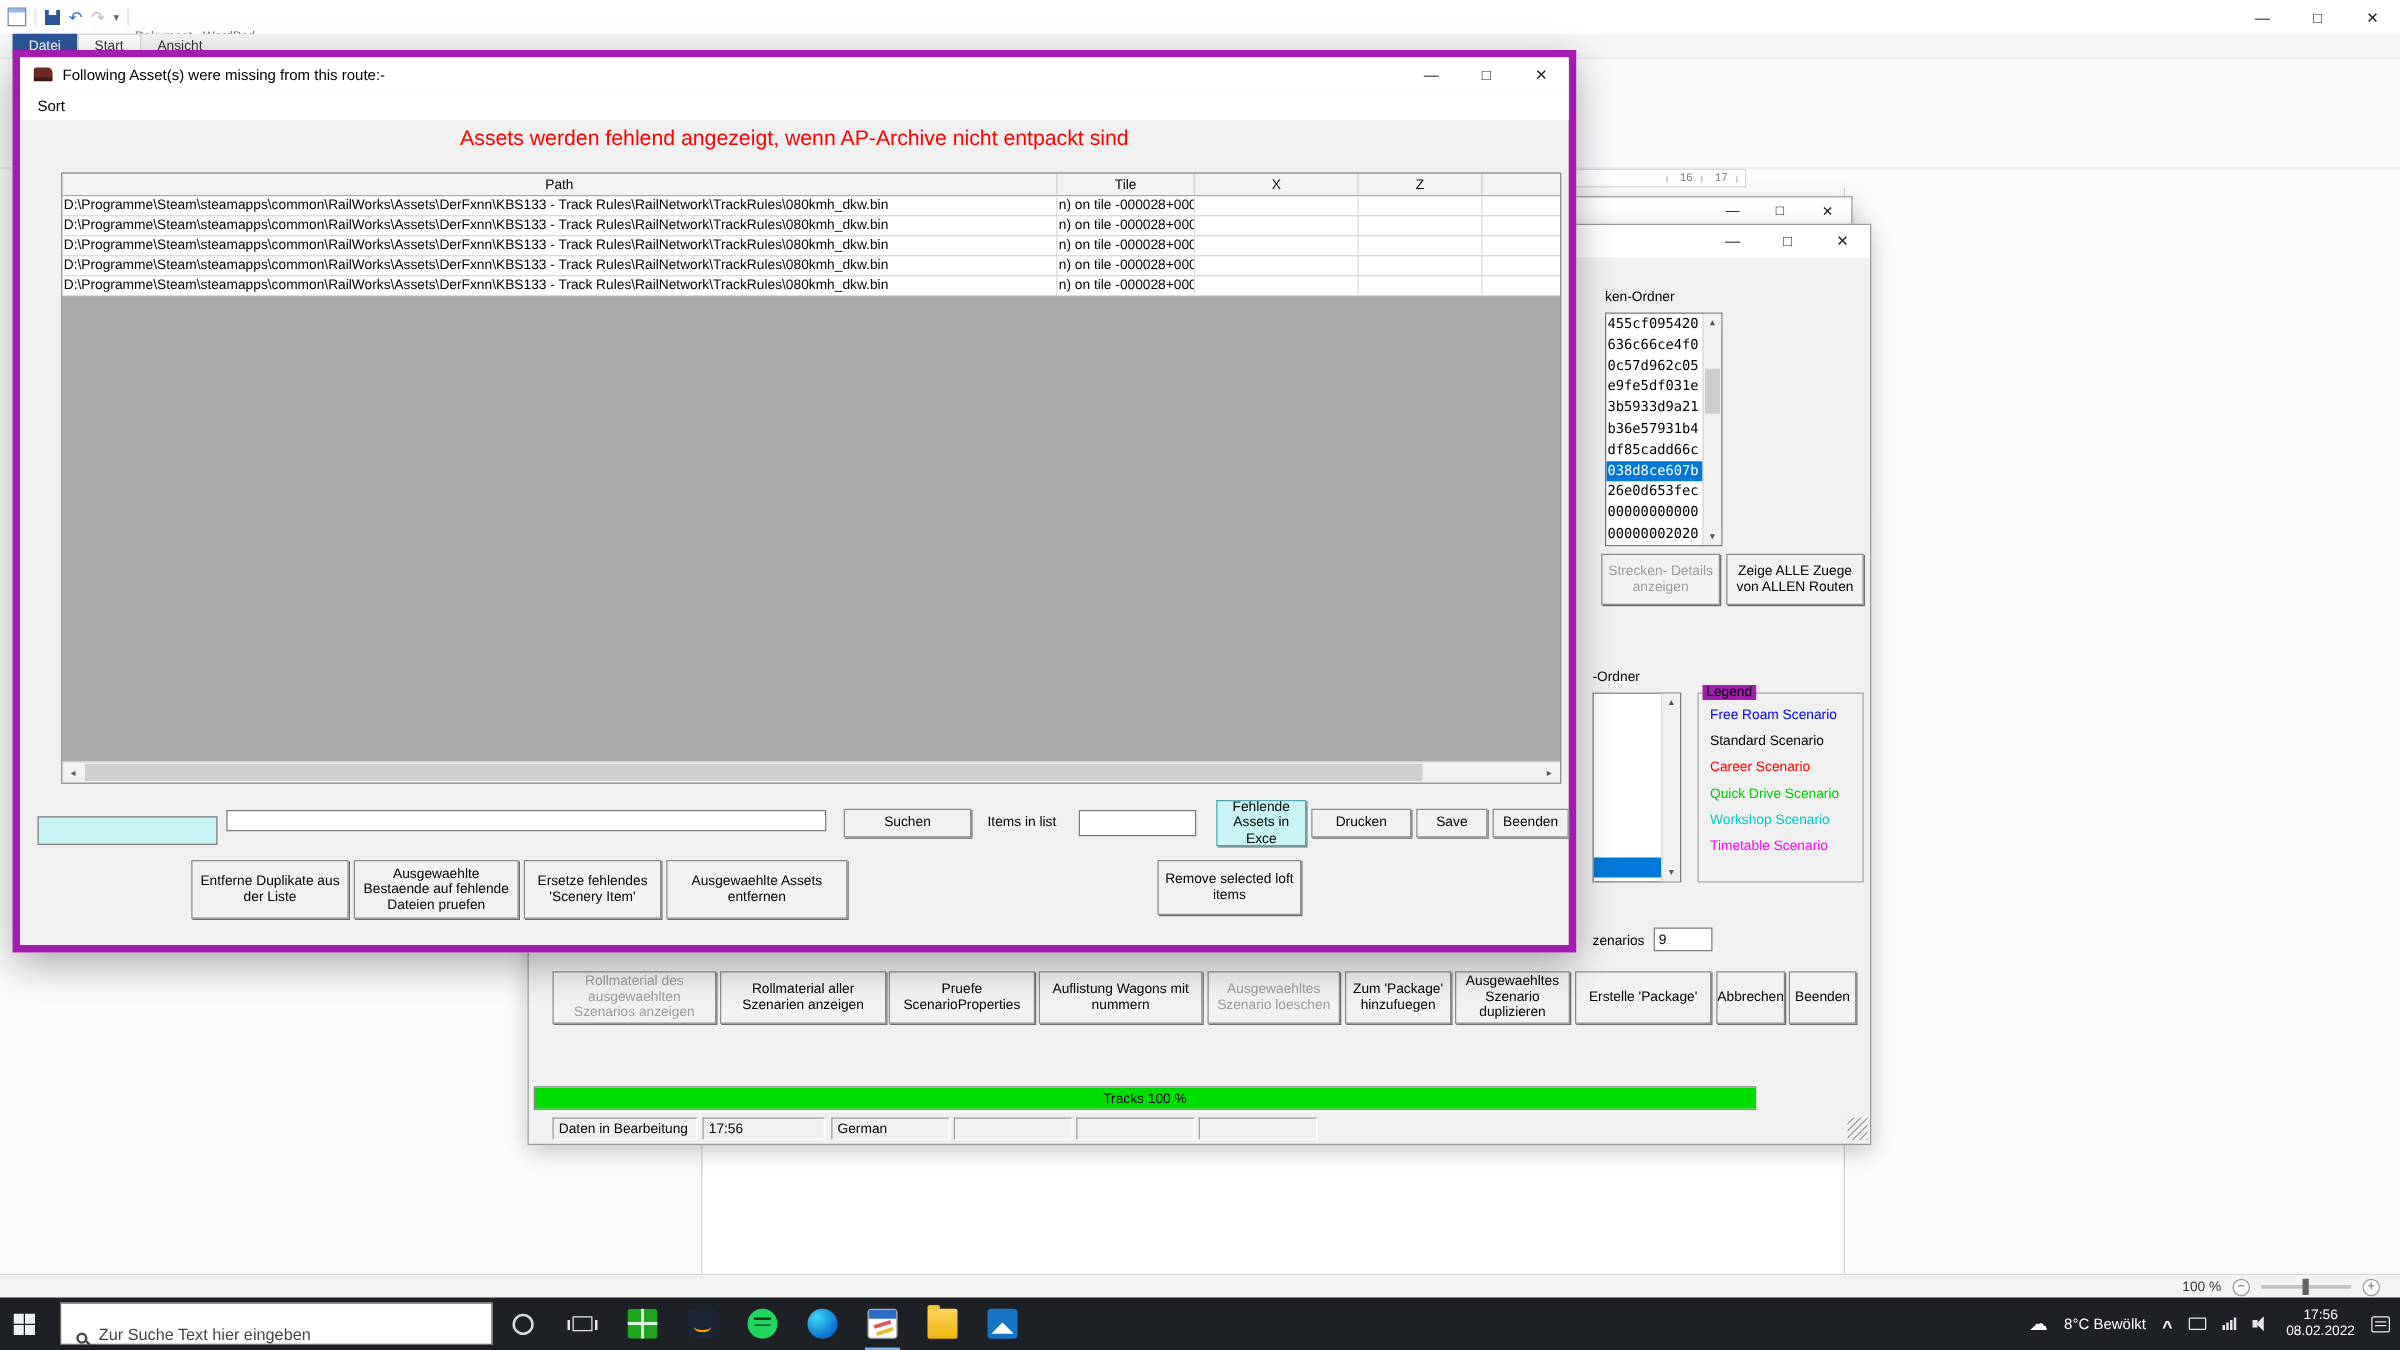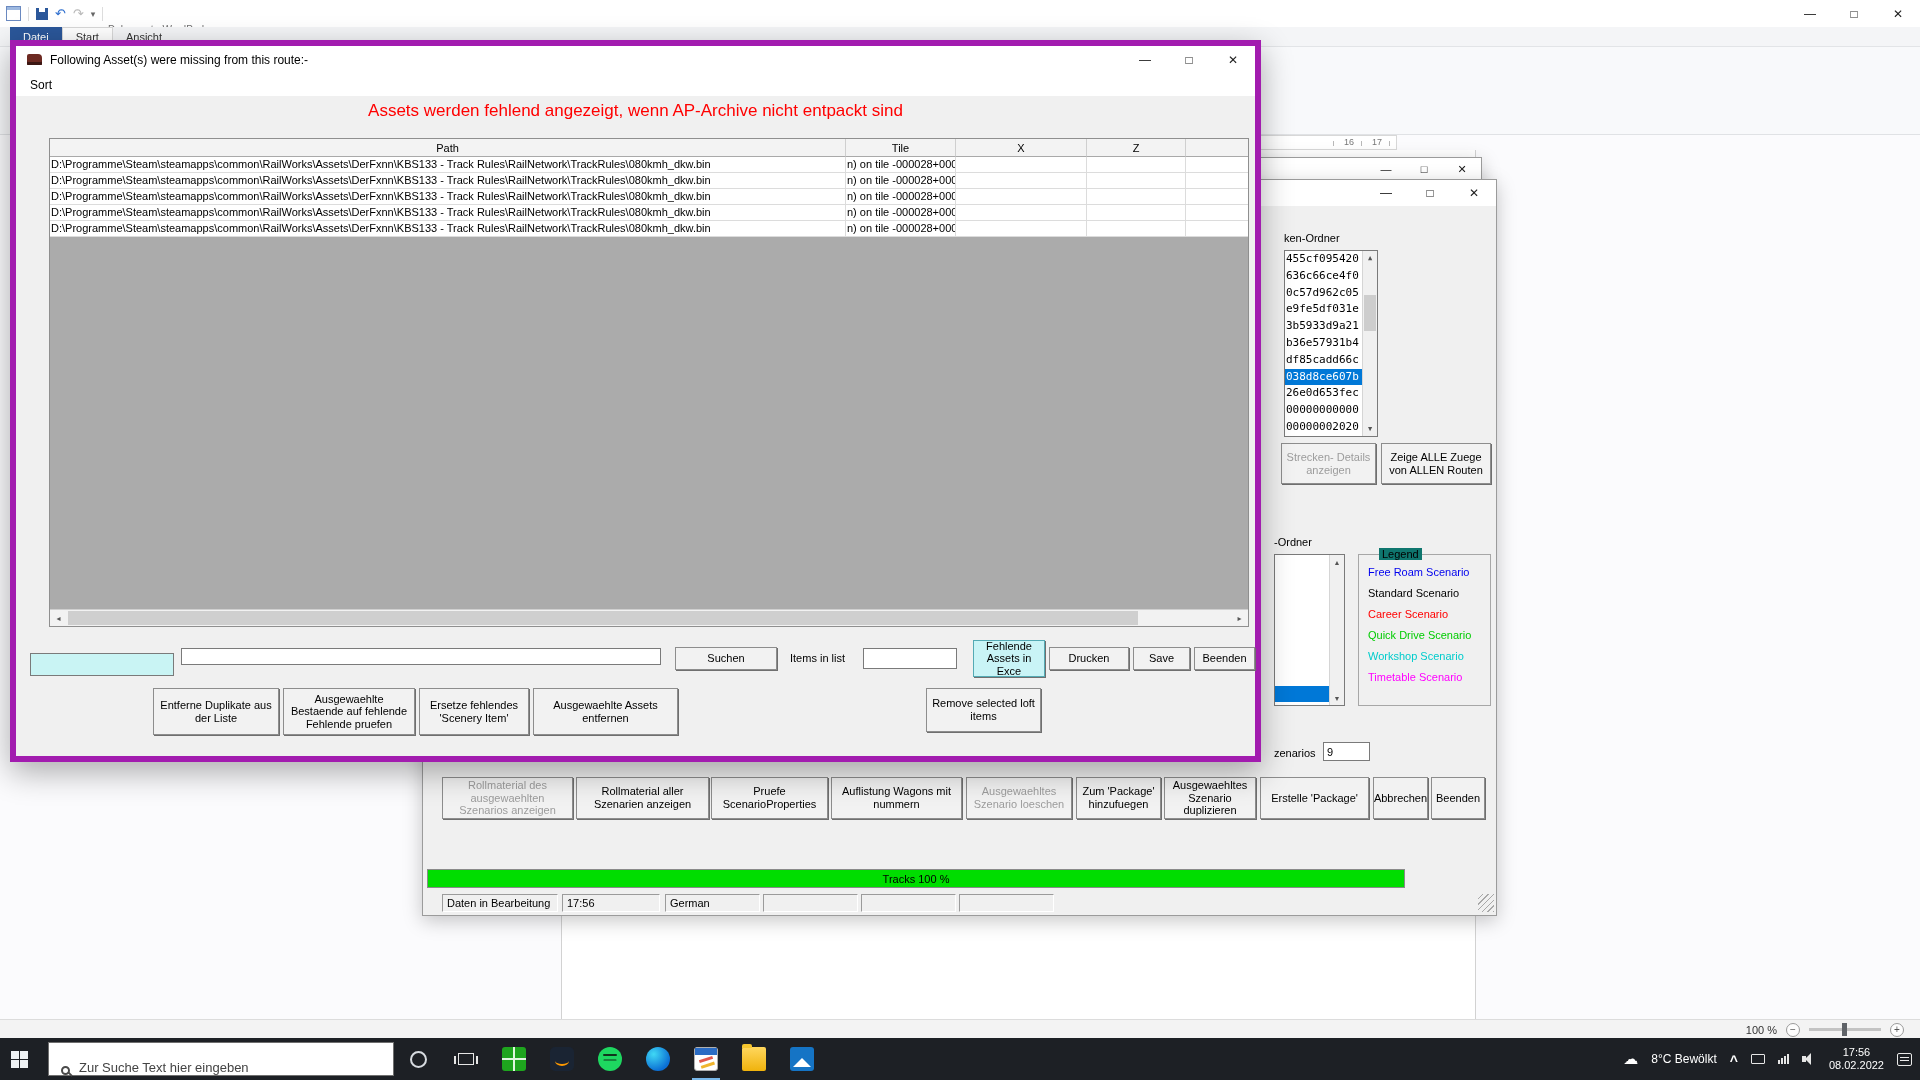--- a/index.html
+++ b/index.html
@@ -42,21 +42,21 @@
 .wtbar{position:absolute;left:0;top:0;right:0;background:#fff}
 
 .grouplbl{position:absolute;font-size:11px;color:#000}
 .hexlist{position:absolute;background:#fff;border:1px solid #7a7a7a;font-family:"DejaVu Sans Mono",monospace;font-size:11px;overflow:hidden}
 .hexlist .li{height:16.8px;line-height:16.8px;padding-left:1px;white-space:nowrap}
 .hexlist .li.sel{background:#0078d7;color:#fff}
 .vscroll{position:absolute;right:0;top:0;bottom:0;width:15px;background:#f0f0f0;border-left:1px solid #d5d5d5}
 .varr{position:absolute;left:0;width:14px;height:14px;display:flex;align-items:center;justify-content:center;font-size:7px;color:#555;background:#f0f0f0}
 .vthumb{position:absolute;left:1px;width:12px;background:#cdcdcd}
 .fieldset{position:absolute;border:1px solid #a7a7a7}
-.fieldset>.flab{position:absolute;top:-7px;left:20px;background:#0f766e;padding:0 3px;font-size:11px}
+.fieldset>.flab{position:absolute;top:-7px;left:3px;background:#a21caf;padding:0 3px;font-size:11px}
 .legend-item{padding-left:9px;font-size:11px;line-height:21px;white-space:nowrap}
 .scell{position:absolute;height:18px;background:#f0f0f0;border:1px solid;border-color:#9b9b9b #fff #fff #9b9b9b;font-size:11px;line-height:16px;padding-left:4px;overflow:hidden;white-space:nowrap}
 .grip{position:absolute;width:16px;height:18px;background:repeating-linear-gradient(135deg,transparent 0 3px,#a8a8a8 3px 4px)}
 .progress-outer{position:absolute;border:1px solid #8a8a8a;background:#e8e8e8;overflow:hidden}
 .progress-fill{position:absolute;left:0;top:0;bottom:0;background:#00dd00}
 .progress-text{position:absolute;left:0;right:0;top:0;bottom:0;display:flex;align-items:center;justify-content:center;font-size:11px}
 
 #dlg{left:10px;top:40px;width:1251px;height:722px;background:#f0f0f0;border:6px solid #a21caf;box-shadow:0 10px 30px rgba(0,0,0,.32);z-index:4}
 #dlg .dtbar{position:absolute;left:0;top:0;right:0;height:28px;background:#fff}
 .train-ic{position:absolute;left:11px;top:8px;width:15px;height:11px;background:#6d2a22;border-radius:2px 4px 1px 1px;box-shadow:inset 0 -3px 0 #3c1713}
@@ -329,21 +329,21 @@
   <input style="position: absolute; left: 165px; top: 602px; width: 480px; height: 17px;">
   <button class="btn" style="left:659px;top:601px;width:102px;height:23px">Suchen</button>
   <span class="lbl" style="left:774px;top:606px">Items in list</span>
   <input style="position: absolute; left: 847px; top: 602px; width: 94px; height: 21px;">
   <button class="btn cy" style="left:957px;top:594px;width:72px;height:37px">Fehlende Assets in Exce</button>
   <button class="btn" style="left:1033px;top:601px;width:80px;height:23px">Drucken</button>
   <button class="btn" style="left:1117px;top:601px;width:57px;height:23px">Save</button>
   <button class="btn" style="left:1178px;top:601px;width:61px;height:23px">Beenden</button>
 
   <button class="btn" style="left:137px;top:642px;width:126px;height:47px">Entferne Duplikate aus der Liste</button>
-  <button class="btn" style="left:267px;top:642px;width:132px;height:47px">Ausgewaehlte Bestaende auf fehlende Fehlende pruefen</button>
+  <button class="btn" style="left:267px;top:642px;width:132px;height:47px">Ausgewaehlte Bestaende auf fehlende Dateien pruefen</button>
   <button class="btn" style="left:403px;top:642px;width:110px;height:47px">Ersetze fehlendes 'Scenery Item'</button>
   <button class="btn" style="left:517px;top:642px;width:145px;height:47px">Ausgewaehlte Assets entfernen</button>
   <button class="btn" style="left:910px;top:642px;width:115px;height:44px">Remove selected loft items</button>
 </div>
 
 <div id="taskbar">
   <div class="tbslot">
       <span class="ic-win"></span>
     </div>
   <div class="tbsearch">

